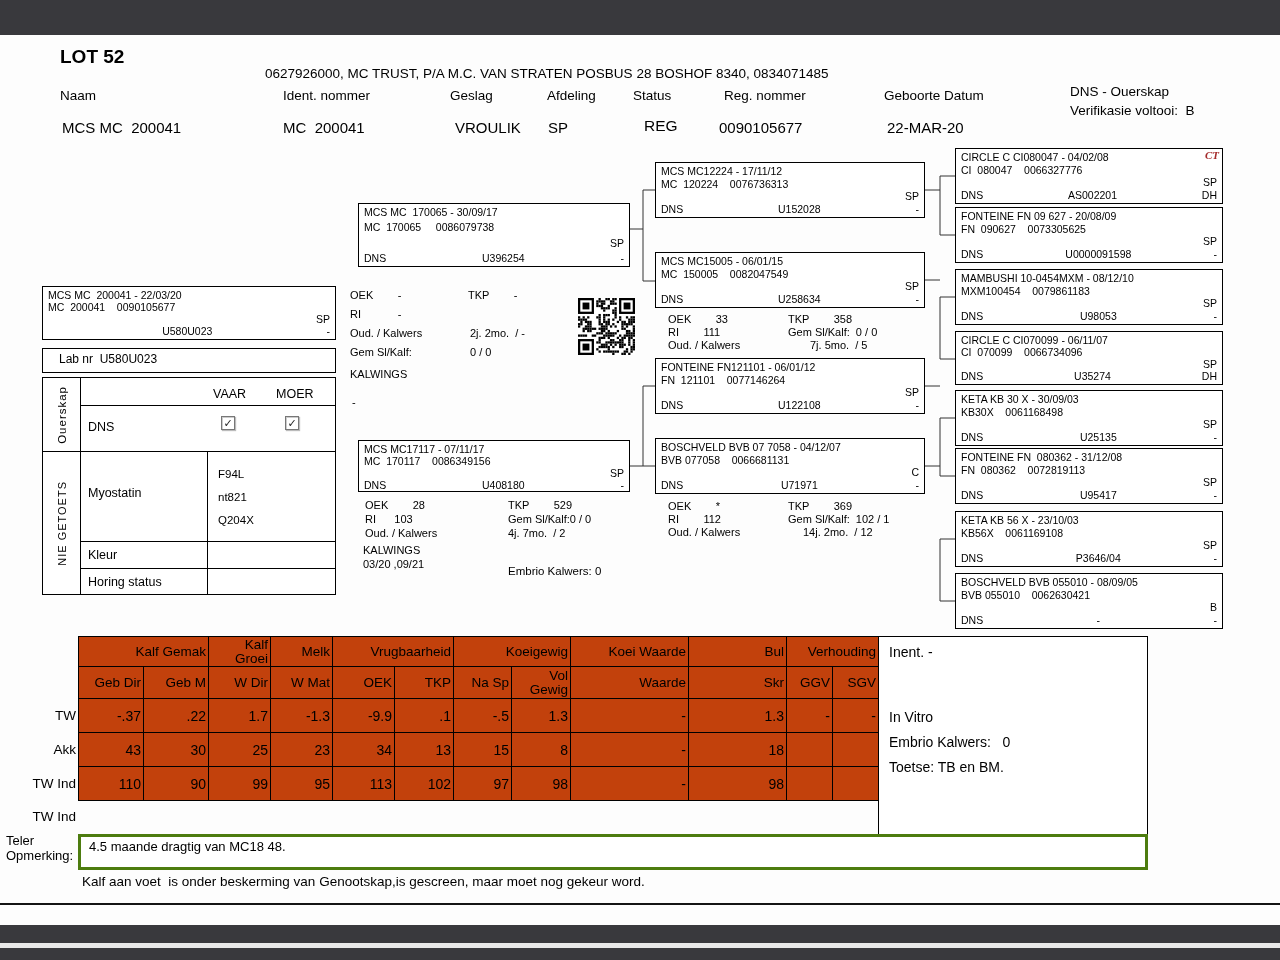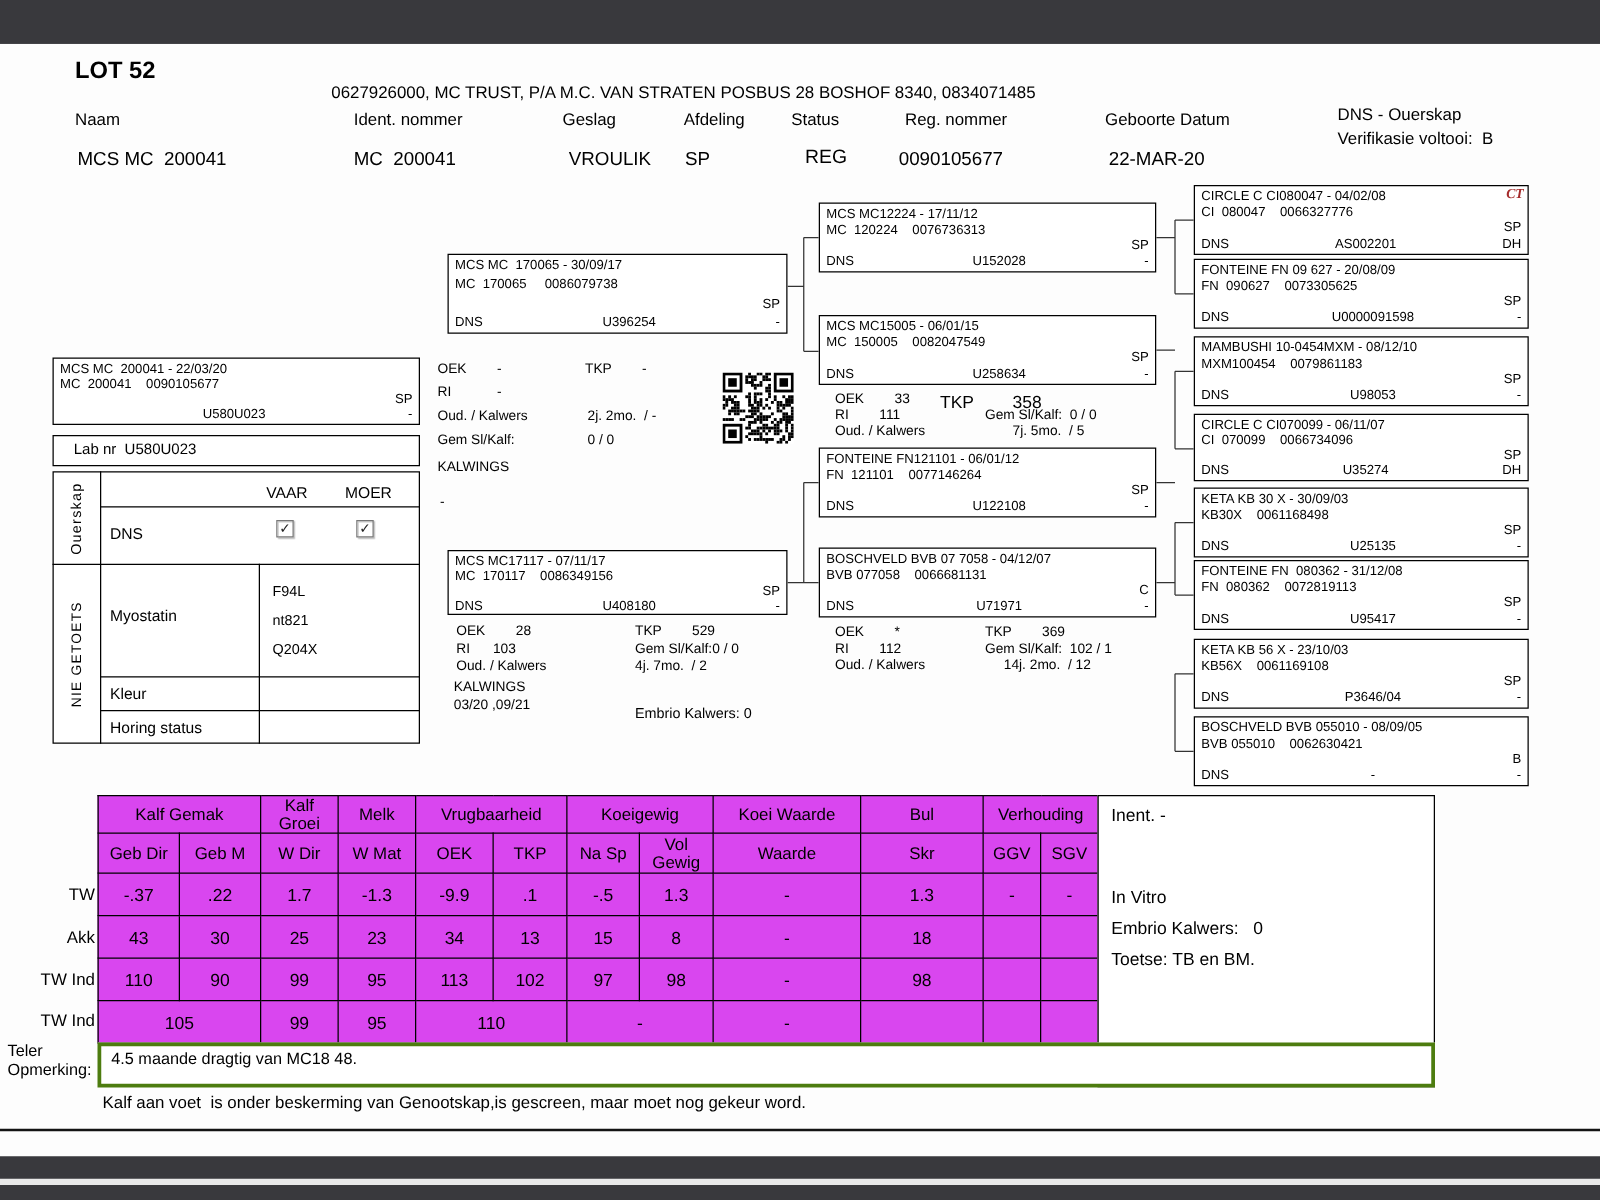--- a/index.html
+++ b/index.html
@@ -12,21 +12,21 @@
         padding:2px 5px;font-size:10.5px;line-height:12px;white-space:pre;background:#fff}
   .pbox .spr{text-align:right}
   .pbox .dnl{display:flex;justify-content:space-between}
   .ctlogo{position:absolute;right:3px;top:1px;font-family:"Liberation Serif",serif;font-style:italic;
           font-weight:bold;color:#a52b2b;font-size:11px;line-height:11px}
   .line{position:absolute;background:#000}
   .vcell{position:absolute;display:flex;align-items:center;justify-content:center}
   .vtext{writing-mode:vertical-rl;transform:rotate(180deg);letter-spacing:1px}
   .cb{position:absolute;width:14px;height:14px;border:1px solid #777;background:#fff;
       box-shadow:inset 1px 1px 0 #ccc,1px 1px 1px #bbb;font-size:11px;line-height:12px;text-align:center;color:#222}
-  .ebv{position:absolute;left:78px;top:636px;border-collapse:collapse;table-layout:fixed;text-align:center;background:#d946ef}
+  .ebv{position:absolute;left:78px;top:636px;border-collapse:collapse;table-layout:fixed;text-align:right;background:#c2410c}
   .ebv td{border:1px solid #000;padding:0 2px;overflow:hidden}
   .ebv tr.gh td{height:30px;font-size:13.5px;line-height:14px}
   .ebv tr.sh td{height:32px;font-size:13.5px;line-height:14px}
   .ebv tr.dr td{height:34px;font-size:14px}
   .rowlab{position:absolute;left:10px;width:66px;text-align:right;font-size:13.5px;white-space:pre}
   svg.overlay{position:absolute;left:0;top:0;pointer-events:none}
 </style>
 </head>
 <body>
 
@@ -385,21 +385,21 @@
   <div class="dnl"><span>DNS</span><span>U122108</span><span>-</span></div>
 </div>
 <div class="pbox" style="left:655px;top:438px;width:270px;height:56px">
   <div>BOSCHVELD BVB 07 7058 - 04/12/07</div>
   <div>BVB 077058    0066681131</div>
   <div class="spr">C</div>
   <div class="dnl"><span>DNS</span><span>U71971</span><span>-</span></div>
 </div>
 
 <div class="t" style="left:668px;top:313px;font-size:11px">OEK        33</div>
-<div class="t" style="left:752px;top:313px;font-size:14px">TKP        358</div>
+<div class="t" style="left:788px;top:313px;font-size:11px">TKP        358</div>
 <div class="t" style="left:668px;top:326px;font-size:11px">RI        111</div>
 <div class="t" style="left:788px;top:326px;font-size:11px">Gem Sl/Kalf:  0 / 0</div>
 <div class="t" style="left:668px;top:339px;font-size:11px">Oud. / Kalwers</div>
 <div class="t" style="left:810px;top:339px;font-size:11px">7j. 5mo.  / 5</div>
 <div class="t" style="left:668px;top:500px;font-size:11px">OEK        *</div>
 <div class="t" style="left:788px;top:500px;font-size:11px">TKP        369</div>
 <div class="t" style="left:668px;top:513px;font-size:11px">RI        112</div>
 <div class="t" style="left:788px;top:513px;font-size:11px">Gem Sl/Kalf:  102 / 1</div>
 <div class="t" style="left:668px;top:526px;font-size:11px">Oud. / Kalwers</div>
 <div class="t" style="left:803px;top:526px;font-size:11px">14j. 2mo.  / 12</div>
@@ -534,31 +534,20 @@
     <td>95</td>
     <td>113</td>
     <td>102</td>
     <td>97</td>
     <td>98</td>
     <td>-</td>
     <td>98</td>
     <td></td>
     <td></td>
   </tr>
-  <tr class="dr">
-    <td colspan="2">105</td>
-    <td>99</td>
-    <td>95</td>
-    <td colspan="2">110</td>
-    <td colspan="2">-</td>
-    <td>-</td>
-    <td></td>
-    <td></td>
-    <td></td>
-  </tr>
 </tbody>
   </table>
 
 <div class="abs" style="left:878px;top:636px;width:270px;height:234px;border:1px solid #000;background:#fff">
   <div class="t" style="left:10px;top:7px;font-size:14px">Inent. -</div>
   <div class="t" style="left:10px;top:72px;font-size:14px">In Vitro</div>
   <div class="t" style="left:10px;top:97px;font-size:14px">Embrio Kalwers:   0</div>
   <div class="t" style="left:10px;top:122px;font-size:14px">Toetse: TB en BM.</div>
 </div>
 

